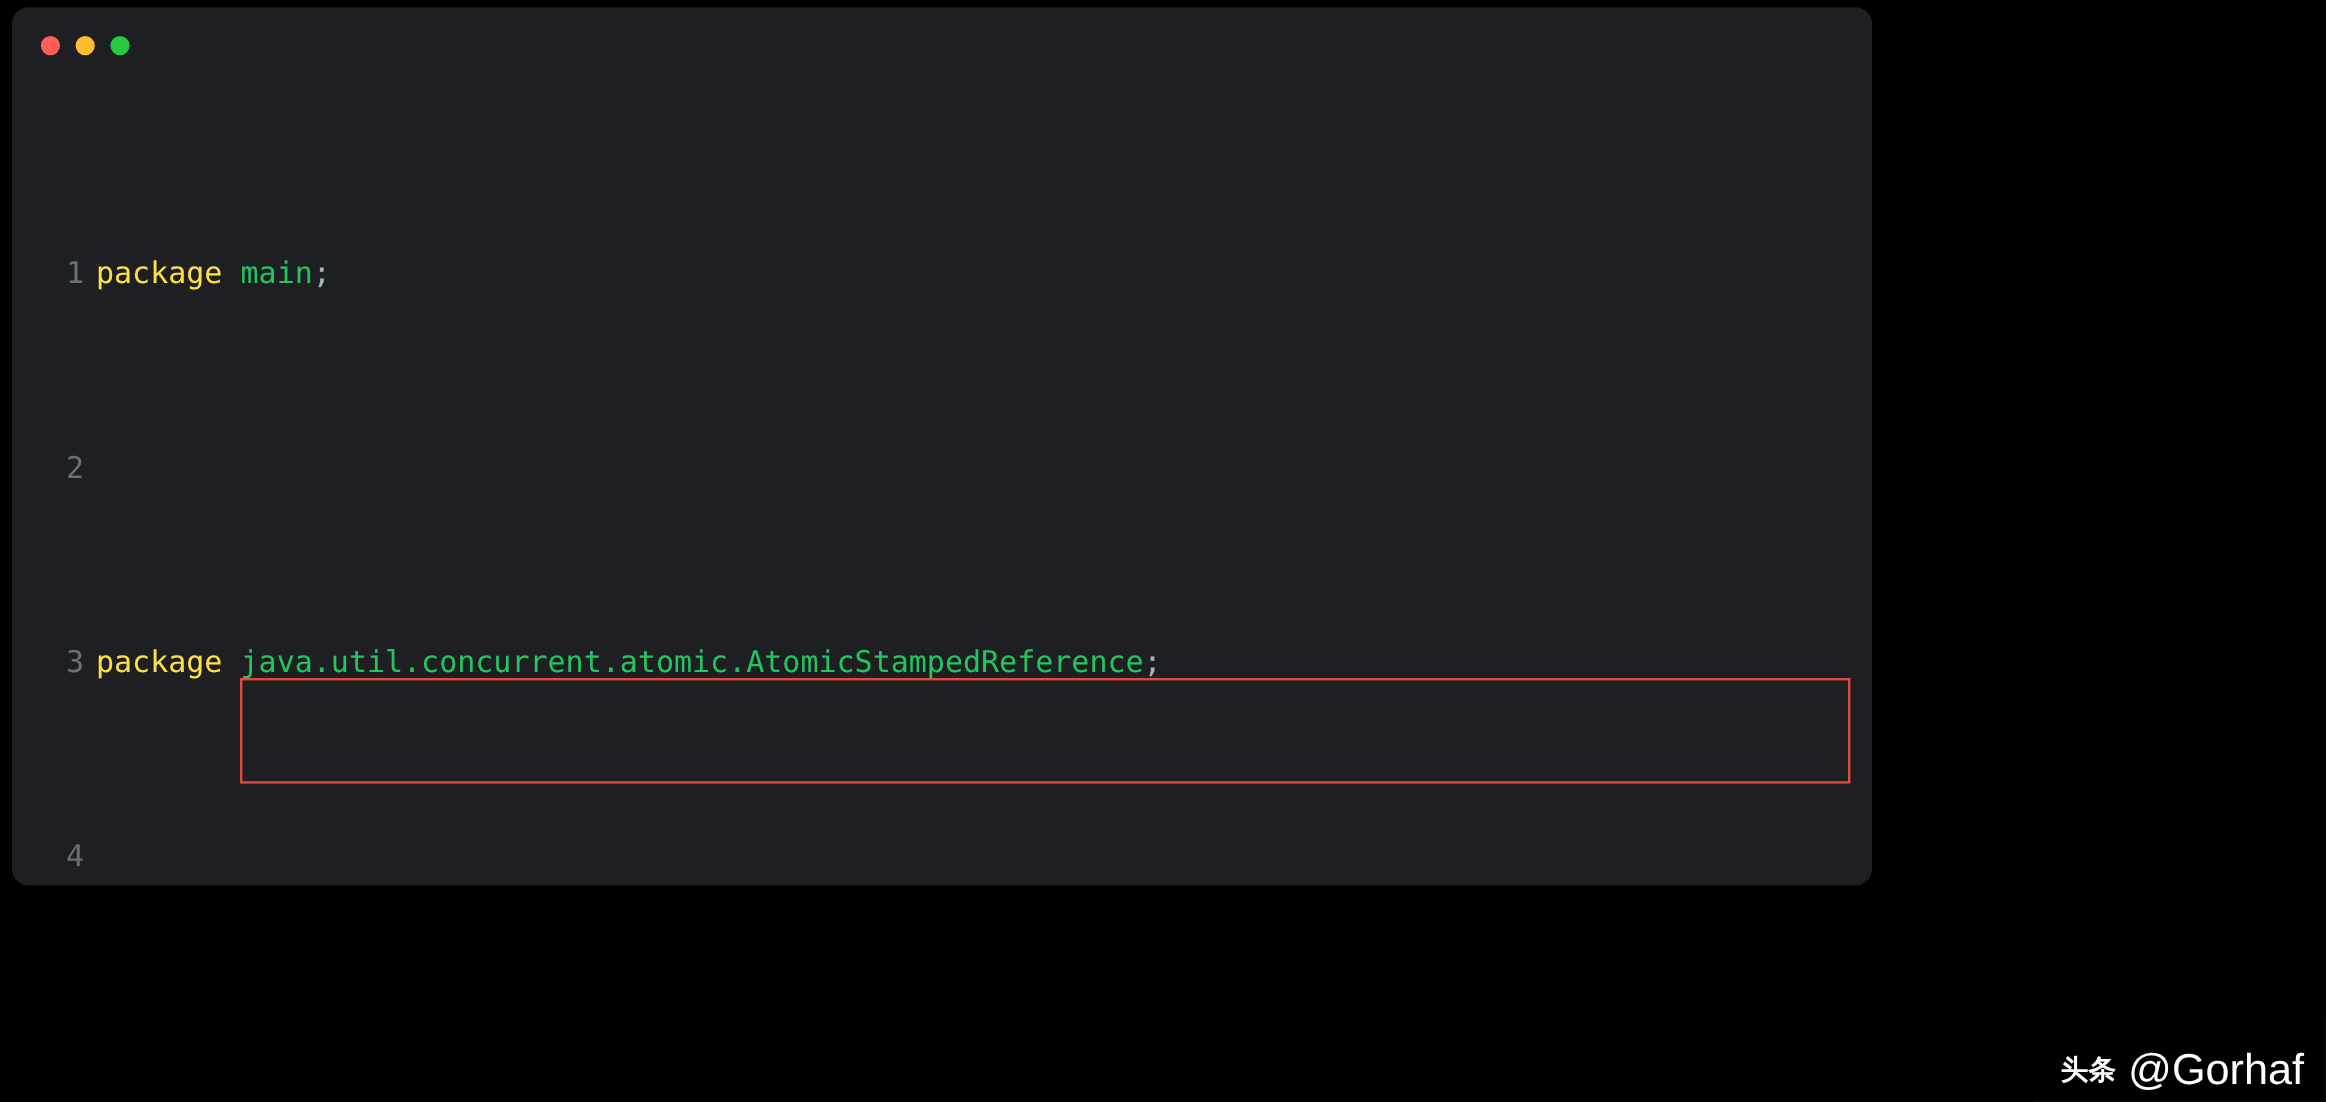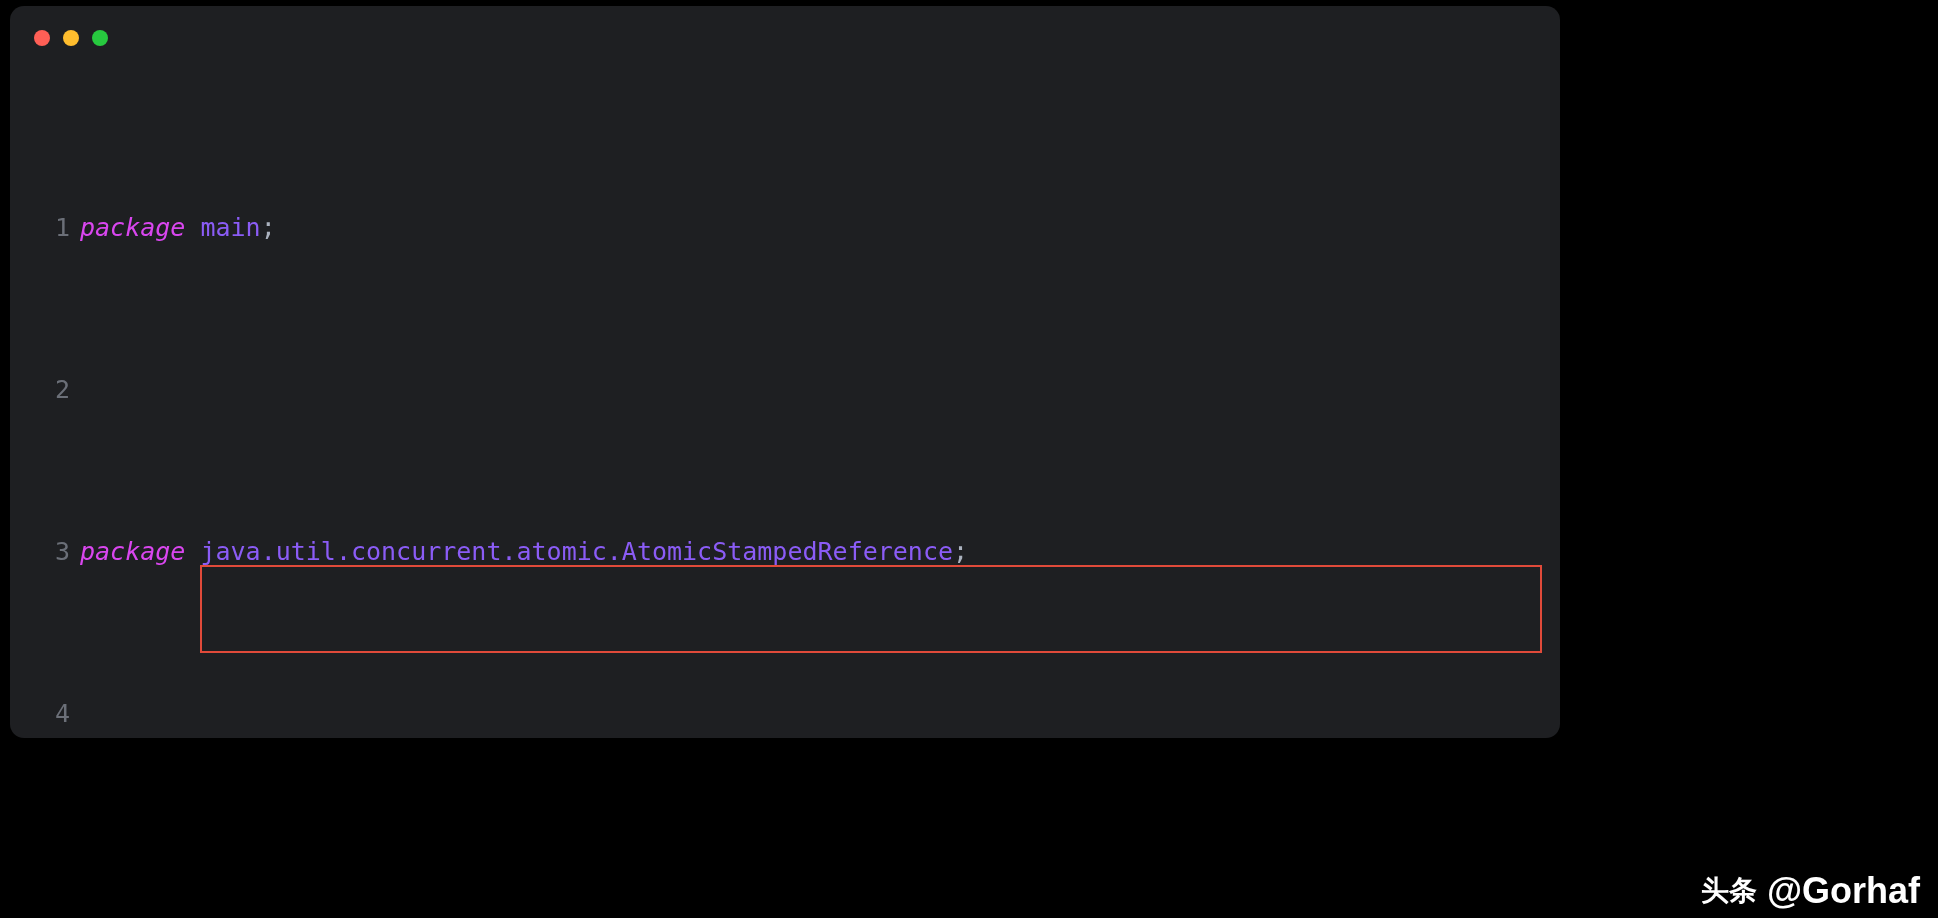--- a/index.html
+++ b/index.html
@@ -57,22 +57,22 @@
     color: #6b6f78;
     padding-right: 10px;
     flex: 0 0 70px;
     user-select: none;
   }
   .code {
     color: #c9c9c9;
   }
 
   
-  .kw      { color: #d946ef; font-style: italic; }  
-  .pkg     { color: #8b5cf6; }
+  .kw      { color: #fde047; }  
+  .pkg     { color: #22c55e; }
   .punct   { color: #abb2bf; }
 
   .highlight-box {
     position: absolute;
     border: 2px solid #e14a3a;
     pointer-events: none;
   }
 
   .watermark {
     position: absolute;
@@ -80,22 +80,22 @@
     right: 18px;
     color: #ffffff;
     font-family: -apple-system, "PingFang SC", "Microsoft YaHei", sans-serif;
     font-size: 36px;
     font-weight: 600;
     display: flex;
     align-items: center;
     gap: 10px;
     text-shadow: 0 1px 2px rgba(0,0,0,0.5);
   }
-  .wm-prefix { font-size: 28px; }
-  .wm-handle { font-weight: 700; }
+  .wm-prefix { font-size: 23px; }
+  .wm-handle { font-weight: 400; }
 </style>
 </head>
 <body>
 
 <div class="window">
   <div class="traffic-lights">
     <div class="traffic-light tl-close"></div>
     <div class="traffic-light tl-min"></div>
     <div class="traffic-light tl-max"></div>
   </div>

